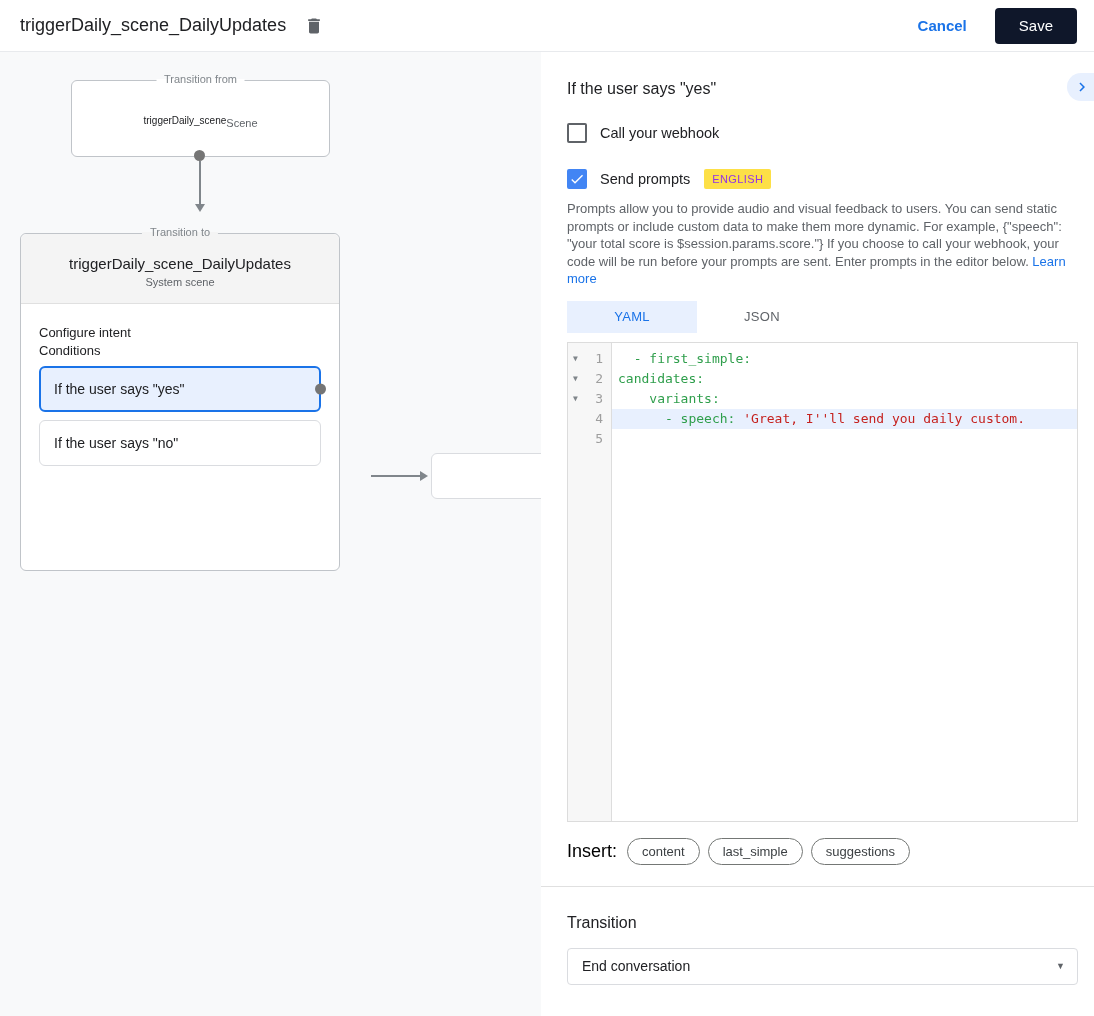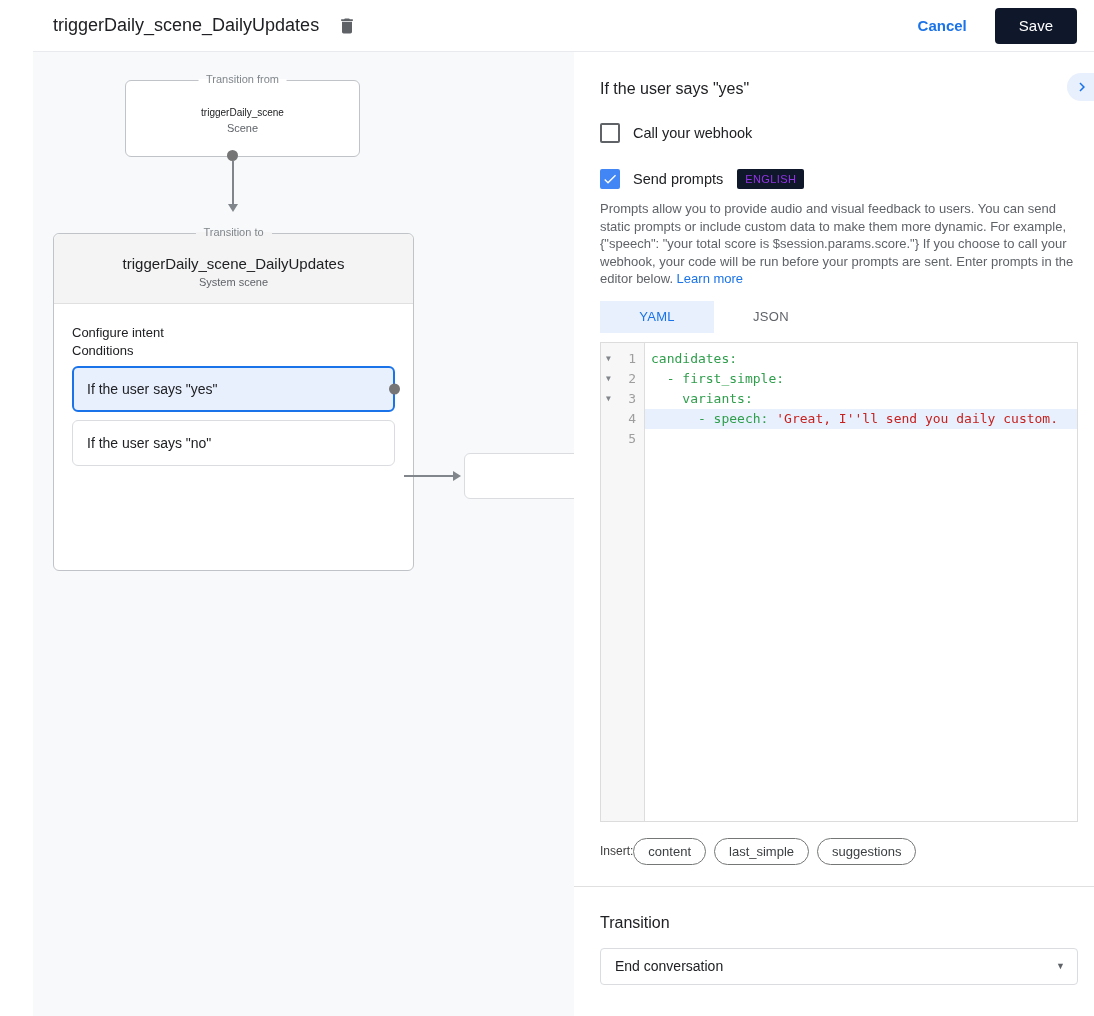--- a/index.html
+++ b/index.html
@@ -1,21 +1,21 @@
 <!DOCTYPE html>
 <html><head>
 <meta charset="utf-8">
 <style>
   * { box-sizing: border-box; margin: 0; padding: 0; }
   html, body { width: 1094px; height: 1016px; }
   body {
     font-family: "Liberation Sans", sans-serif;
     background: #fff; color: #202124; overflow: hidden;
   }
-  .app { width: 1094px; height: 1016px; display: flex; flex-direction: column; padding-left: 33px; }
+  .app { width: 1094px; height: 1016px; display: flex; flex-direction: column; }
 
   
   .topbar {
     height: 52px; flex: 0 0 52px; display: flex; align-items: center;
     justify-content: space-between; padding: 0 17px 0 20px;
     border-bottom: 1px solid #e8eaed; background: #fff;
   }
   .topbar-left { display: flex; align-items: center; gap: 14px; }
   .page-title { font-size: 18px; font-weight: 400; color: #202124; }
   .icon-btn { background: none; border: none; cursor: pointer; display: flex; align-items: center; padding: 4px; }
@@ -36,38 +36,38 @@
   
   .canvas { width: 541px; flex: 0 0 541px; background: #f8f9fa; position: relative; overflow: hidden; }
   .legend {
     position: absolute; top: -8px; left: 50%; transform: translateX(-50%);
     font-size: 11px; color: #80868b; padding: 0 8px; white-space: nowrap;
     background: linear-gradient(#f8f9fa 50%, #ffffff 50%);
   }
   .legend.on-gray { background: linear-gradient(#f8f9fa 50%, #f4f4f4 50%); }
 
   .from-node {
-    position: absolute; left: 92px; top: 28px; width: 235px; height: 77px;
+    position: absolute; left: 71px; top: 28px; width: 259px; height: 77px;
     background: #fff; border: 1px solid #c0c4c9; border-radius: 6px;
-    display: flex; flex-direction: column; align-items: center; justify-content: center; padding-top: 4px;
+    display: flex; flex-direction: row; align-items: center; justify-content: center; padding-top: 4px;
   }
   .node-title { font-size: 10px; color: #202124; }
   .node-sub { font-size: 11px; color: #5f6368; margin-top: 4px; }
 
   .dot { position: absolute; width: 11px; height: 11px; border-radius: 50%; background: #757575; }
   .dot-from { left: 194px; top: 98px; }
   .vline { position: absolute; left: 199px; top: 109px; width: 2px; height: 44px; background: #80868b; }
   .arrow-down {
     position: absolute; left: 195px; top: 152px; width: 0; height: 0;
     border-left: 5px solid transparent; border-right: 5px solid transparent;
     border-top: 8px solid #80868b;
   }
 
   .to-card {
-    position: absolute; left: 20px; top: 181px; width: 361px; height: 338px;
+    position: absolute; left: 20px; top: 181px; width: 320px; height: 338px;
     background: #fff; border: 1px solid #c0c4c9; border-radius: 6px;
   }
   .to-card-header {
     height: 70px; background: #f4f4f4; border-bottom: 1px solid #e0e0e0;
     border-radius: 6px 6px 0 0; display: flex; flex-direction: column;
     align-items: center; justify-content: center; padding-top: 6px;
   }
   .to-card-header .node-title { font-size: 15px; }
   .to-card-body { padding: 20px 18px 18px 18px; }
   .section-label { font-size: 13px; color: #202124; line-height: 18px; }
@@ -110,30 +110,30 @@
   .check-row.webhook { margin-top: 23px; }
   .check-row.prompts { margin-top: 26px; }
   .checkbox {
     width: 20px; height: 20px; border: 2px solid #5f6368; border-radius: 2px;
     background: #fff; flex: 0 0 20px; cursor: pointer;
     display: flex; align-items: center; justify-content: center;
   }
   .checkbox.checked { background: #4285f4; border-color: #4285f4; }
   .check-label { margin-left: 13px; font-size: 14.5px; font-weight: 500; color: #202124; }
   .lang-badge {
-    margin-left: 14px; background: #0f172a; color: #9334e6; font-size: 11px;
+    margin-left: 14px; background: #fde047; color: #9334e6; font-size: 11px;
     font-weight: 500; letter-spacing: 0.4px; padding: 4px 8px; border-radius: 2px;
   }
 
   .desc { margin-top: 11px; font-size: 13px; line-height: 17.5px; color: #5f6368; max-width: 515px; }
   .link { color: #1a73e8; text-decoration: none; cursor: pointer; }
 
   .tabs { margin-top: 13px; display: flex; }
   .tab {
-    width: 114px; height: 32px; display: flex; align-items: center; justify-content: center;
+    width: 130px; height: 32px; display: flex; align-items: center; justify-content: center;
     font-size: 13px; font-weight: 500; letter-spacing: 0.3px; color: #5f6368;
     background: none; border: none; font-family: inherit; cursor: pointer;
   }
   .tab.active { background: #e8f0fe; color: #1a73e8; }
 
   .editor {
     margin-top: 9px; height: 480px; border: 1px solid #dcdcdc; display: flex;
     font-family: "DejaVu Sans Mono", monospace; font-size: 13px; background: #fff;
   }
   .gutter {
@@ -144,21 +144,21 @@
   .fold { width: 15px; text-align: center; font-size: 8px; color: #80868b; cursor: pointer; }
   .lnum { flex: 1; text-align: right; padding-right: 8px; color: #9e9e9e; font-size: 13px; }
   .code { flex: 1; padding-top: 6px; overflow: hidden; cursor: text; }
   .c-row { height: 20px; line-height: 20px; padding-left: 6px; white-space: pre; }
   .c-row.active { background: #e8f0fe; }
   .tok-key { color: #2e9e4b; }
   .tok-str { color: #c5221f; }
   .tok-plain { color: #202124; }
 
   .insert-row { margin-top: 16px; display: flex; align-items: center; }
-  .insert-label { font-size: 12px; color: #404040; }
+  .insert-label { font-size: 18px; color: #000000; margin-right: 10px; }
   .chip {
     border: 1px solid #747775; border-radius: 14px; background: #fff;
     padding: 5px 14px; font-size: 13px; color: #3c4043; font-family: inherit;
     cursor: pointer; margin-right: 8px;
   }
 
   .panel-bottom { margin-top: 21px; border-top: 1px solid #e0e0e0; padding: 27px 16px 0 26px; }
   .transition-title { font-size: 16px; font-weight: 400; color: #202124; }
   .select-box {
     margin-top: 16px; height: 37px; border: 1px solid #dadce0; border-radius: 4px;
@@ -276,22 +276,22 @@
             <div class="g-row">
                 <span class="fold"></span>
                 <span class="lnum">4</span>
               </div>
             <div class="g-row">
                 <span class="fold"></span>
                 <span class="lnum">5</span>
               </div>
           </div>
           <div class="code">
+            <div class="c-row"><span class="tok-plain">  </span><span class="tok-key">- first_simple:</span></div>
             <div class="c-row"><span class="tok-key">candidates:</span></div>
-            <div class="c-row"><span class="tok-plain">  </span><span class="tok-key">- first_simple:</span></div>
             <div class="c-row"><span class="tok-plain">    </span><span class="tok-key">variants:</span></div>
             <div class="c-row active"><span class="tok-plain">      </span><span class="tok-key">- speech:</span><span class="tok-plain"> </span><span class="tok-str">'Great, I''ll send you daily custom.</span></div>
             <div class="c-row"></div>
           </div>
         </div>
 
         <div class="insert-row">
           <span class="insert-label">Insert:</span>
           <button class="chip">content</button>
           <button class="chip">last_simple</button>

